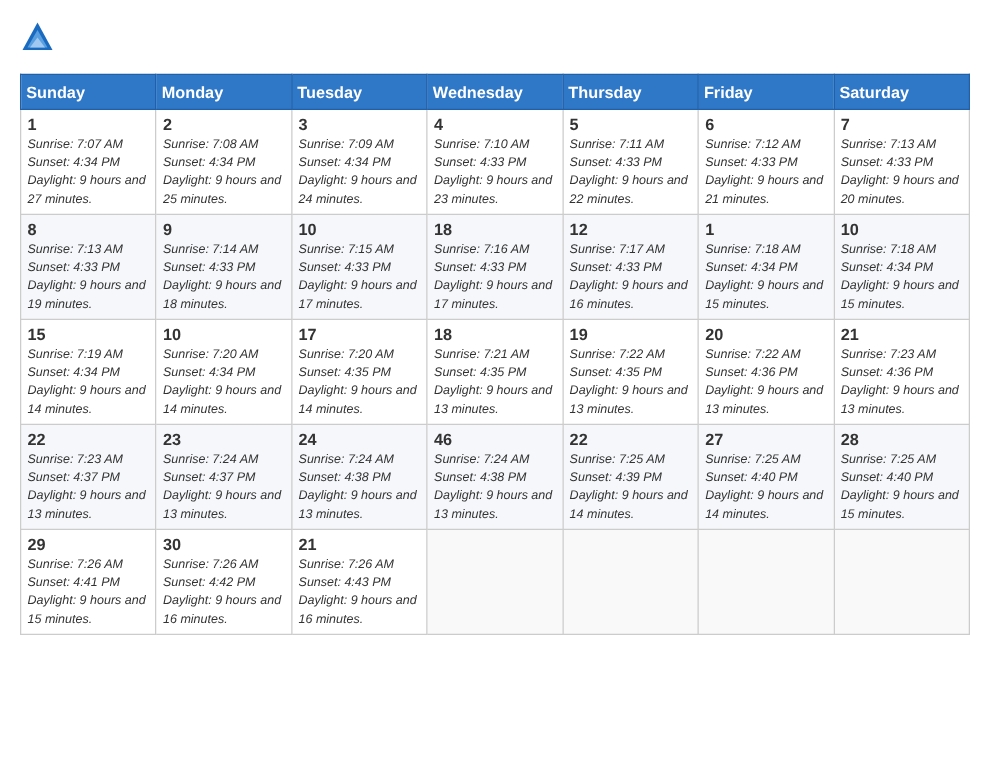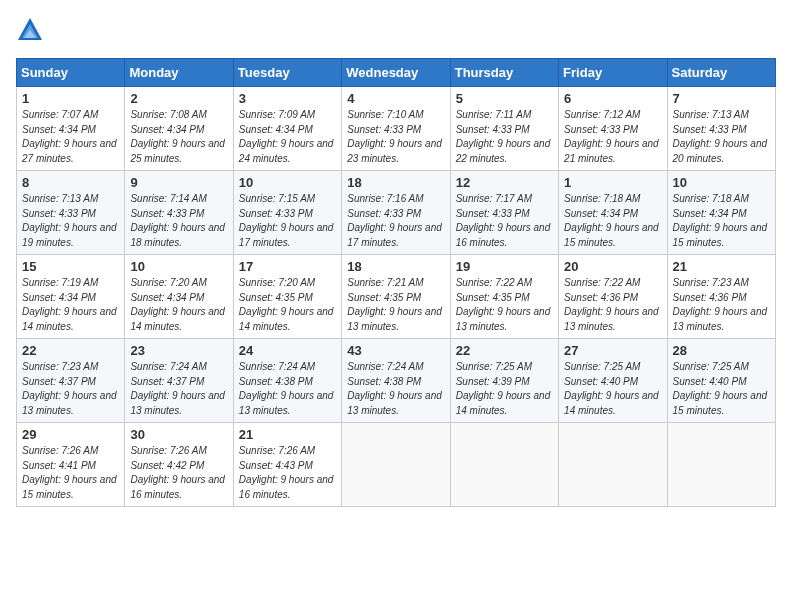--- a/index.html
+++ b/index.html
@@ -157,21 +157,21 @@
         <td><span class="day-number">17</span><span class="day-info">Sunrise: 7:20 AM<br>Sunset: 4:35 PM<br>Daylight: 9 hours and 14 minutes.</span></td>
         <td><span class="day-number">18</span><span class="day-info">Sunrise: 7:21 AM<br>Sunset: 4:35 PM<br>Daylight: 9 hours and 13 minutes.</span></td>
         <td><span class="day-number">19</span><span class="day-info">Sunrise: 7:22 AM<br>Sunset: 4:35 PM<br>Daylight: 9 hours and 13 minutes.</span></td>
         <td><span class="day-number">20</span><span class="day-info">Sunrise: 7:22 AM<br>Sunset: 4:36 PM<br>Daylight: 9 hours and 13 minutes.</span></td>
         <td><span class="day-number">21</span><span class="day-info">Sunrise: 7:23 AM<br>Sunset: 4:36 PM<br>Daylight: 9 hours and 13 minutes.</span></td>
       </tr>
       <tr>
         <td><span class="day-number">22</span><span class="day-info">Sunrise: 7:23 AM<br>Sunset: 4:37 PM<br>Daylight: 9 hours and 13 minutes.</span></td>
         <td><span class="day-number">23</span><span class="day-info">Sunrise: 7:24 AM<br>Sunset: 4:37 PM<br>Daylight: 9 hours and 13 minutes.</span></td>
         <td><span class="day-number">24</span><span class="day-info">Sunrise: 7:24 AM<br>Sunset: 4:38 PM<br>Daylight: 9 hours and 13 minutes.</span></td>
-        <td><span class="day-number">43</span><span class="day-info">Sunrise: 7:24 AM<br>Sunset: 4:38 PM<br>Daylight: 9 hours and 13 minutes.</span></td>
+        <td><span class="day-number">46</span><span class="day-info">Sunrise: 7:24 AM<br>Sunset: 4:38 PM<br>Daylight: 9 hours and 13 minutes.</span></td>
         <td><span class="day-number">22</span><span class="day-info">Sunrise: 7:25 AM<br>Sunset: 4:39 PM<br>Daylight: 9 hours and 14 minutes.</span></td>
         <td><span class="day-number">27</span><span class="day-info">Sunrise: 7:25 AM<br>Sunset: 4:40 PM<br>Daylight: 9 hours and 14 minutes.</span></td>
         <td><span class="day-number">28</span><span class="day-info">Sunrise: 7:25 AM<br>Sunset: 4:40 PM<br>Daylight: 9 hours and 15 minutes.</span></td>
       </tr>
       <tr>
         <td><span class="day-number">29</span><span class="day-info">Sunrise: 7:26 AM<br>Sunset: 4:41 PM<br>Daylight: 9 hours and 15 minutes.</span></td>
         <td><span class="day-number">30</span><span class="day-info">Sunrise: 7:26 AM<br>Sunset: 4:42 PM<br>Daylight: 9 hours and 16 minutes.</span></td>
         <td><span class="day-number">21</span><span class="day-info">Sunrise: 7:26 AM<br>Sunset: 4:43 PM<br>Daylight: 9 hours and 16 minutes.</span></td>
         <td class="empty-cell"></td>
         <td class="empty-cell"></td>

